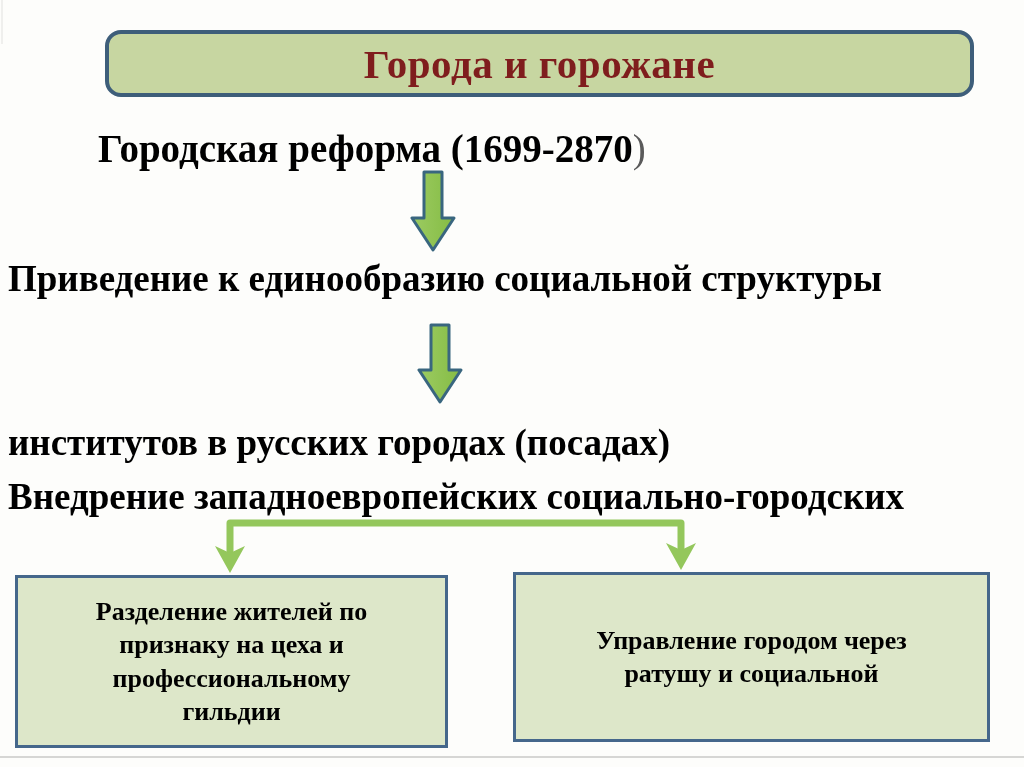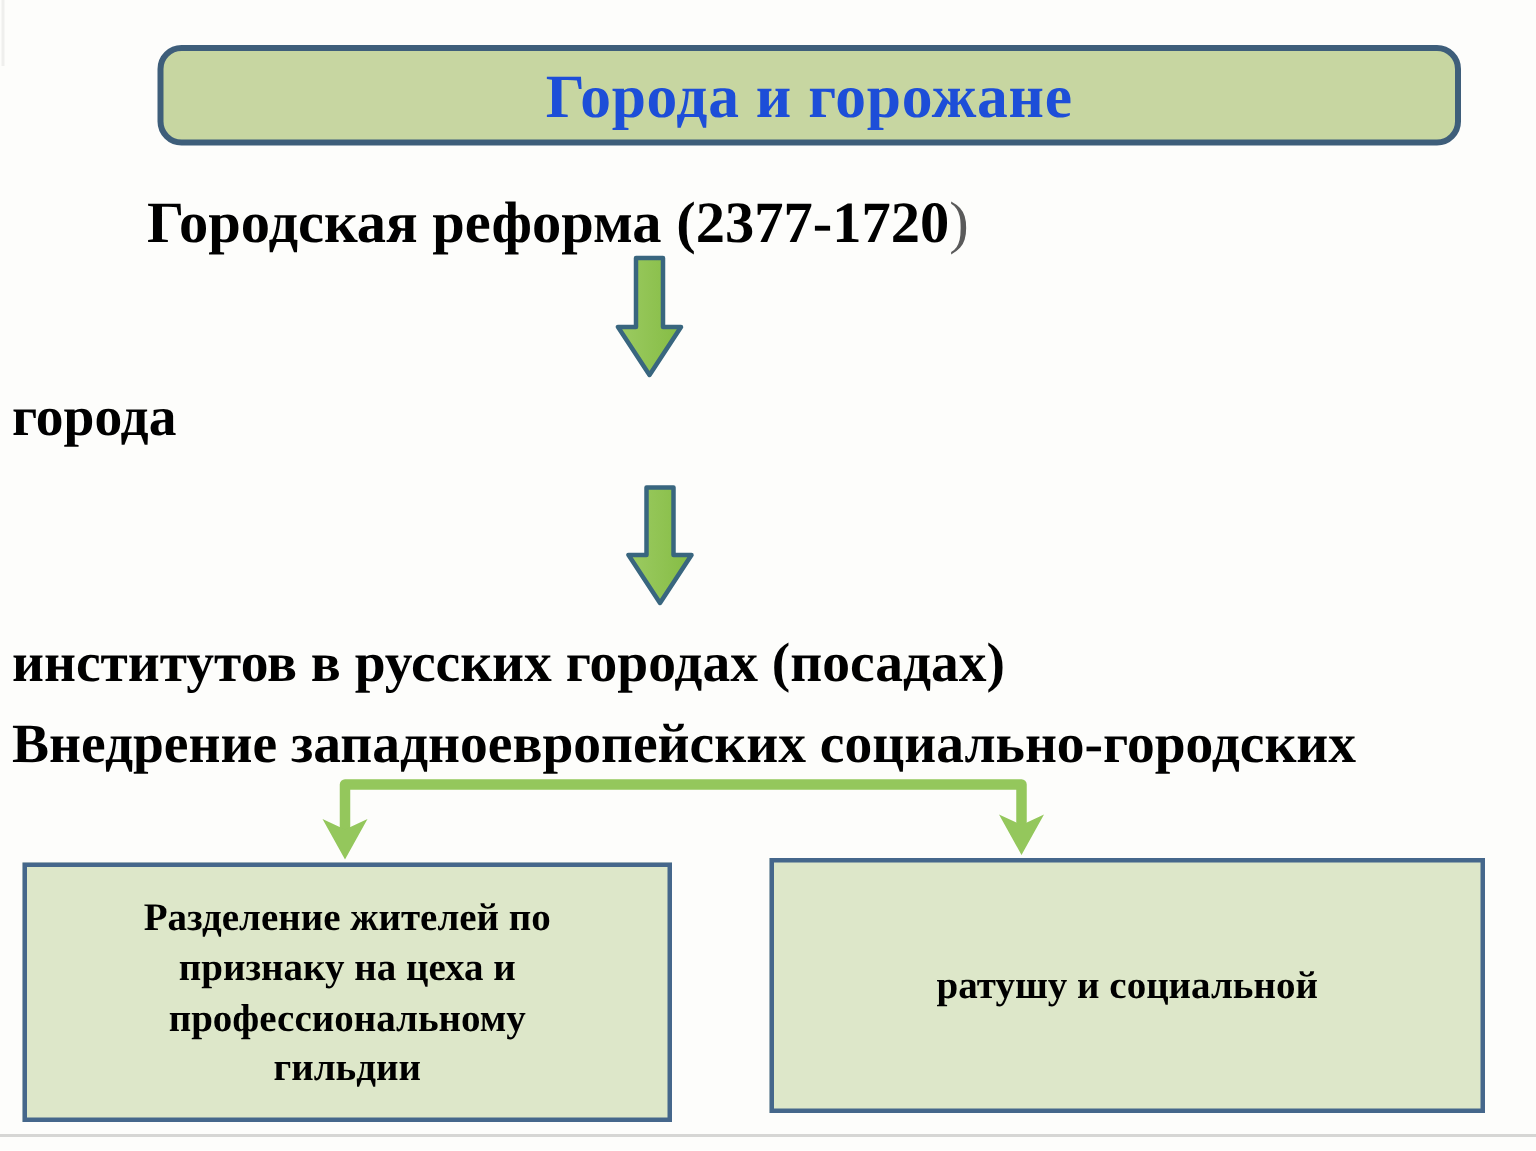--- a/index.html
+++ b/index.html
@@ -28,21 +28,21 @@
     background: #c7d6a1;
     border: 4px solid #3e5e7a;
     border-radius: 16px;
     display: flex;
     align-items: center;
     justify-content: center;
   }
   .title-text {
     font-size: 41px;
     font-weight: bold;
-    color: #1d4ed8;
+    color: #7f1d1d;
     letter-spacing: 0.5px;
     white-space: nowrap;
   }
 
   
   .reform-line {
     position: absolute;
     left: 98px;
     top: 126px;
     font-size: 39px;
@@ -118,35 +118,35 @@
 
 <div class="slide">
 
   <div class="edge-mark"></div>
 
   <div class="title-box">
     <span class="title-text">Города и горожане</span>
   </div>
 
   <div class="reform-line">
-    <span>Городская реформа (2377-1720</span><span class="paren-light">)</span>
+    <span>Городская реформа (1699-2870</span><span class="paren-light">)</span>
   </div>
 
   <svg class="block-arrow arrow-1" width="46" height="83" viewBox="0 0 46 83">
     <defs>
       <linearGradient id="agrad" x1="0" y1="0" x2="1" y2="0">
         <stop offset="0" stop-color="#9ccb62"></stop>
         <stop offset="1" stop-color="#85bc44"></stop>
       </linearGradient>
     </defs>
     <path d="M14 2 H32 V48 H44 L23 80 L2 48 H14 Z" fill="url(#agrad)" stroke="#39667f" stroke-width="3" stroke-linejoin="round"></path>
   </svg>
 
   <div class="para para-1">
-    <div class="line">города</div>
+    <div class="line">Приведение к единообразию социальной структуры</div>
   </div>
 
   <svg class="block-arrow arrow-2" width="46" height="82" viewBox="0 0 46 82">
     <path d="M14 2 H32 V47 H44 L23 79 L2 47 H14 Z" fill="url(#agrad)" stroke="#39667f" stroke-width="3" stroke-linejoin="round"></path>
   </svg>
 
   <div class="para para-2">
     <div class="line">институтов в русских городах (посадах)</div>
     <div class="line">Внедрение западноевропейских социально-городских</div>
   </div>
@@ -161,18 +161,19 @@
   </svg>
 
   <div class="outcome-box box-left">
     <div class="line">Разделение жителей по</div>
     <div class="line">признаку на цеха и</div>
     <div class="line">профессиональному</div>
     <div class="line">гильдии</div>
   </div>
 
   <div class="outcome-box box-right">
+    <div class="line">Управление городом через</div>
     <div class="line">ратушу и социальной</div>
   </div>
 
   <div class="bottom-divider"></div>
 
 </div>
 
 </body></html>

